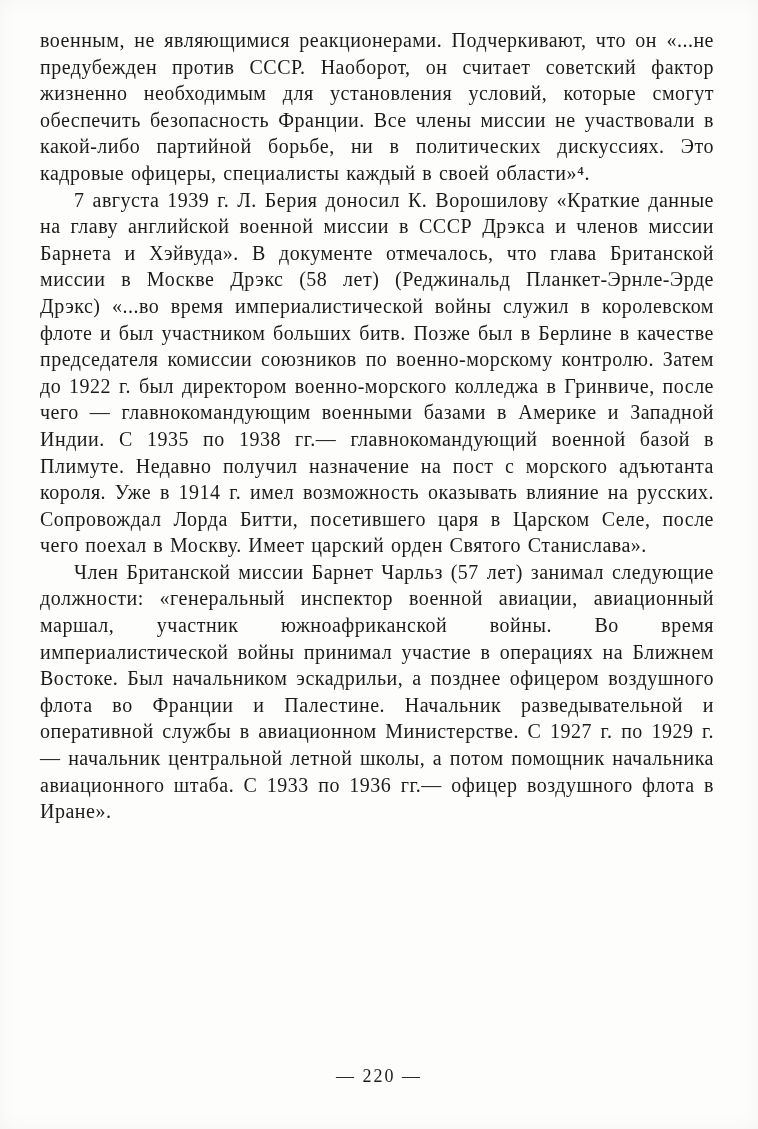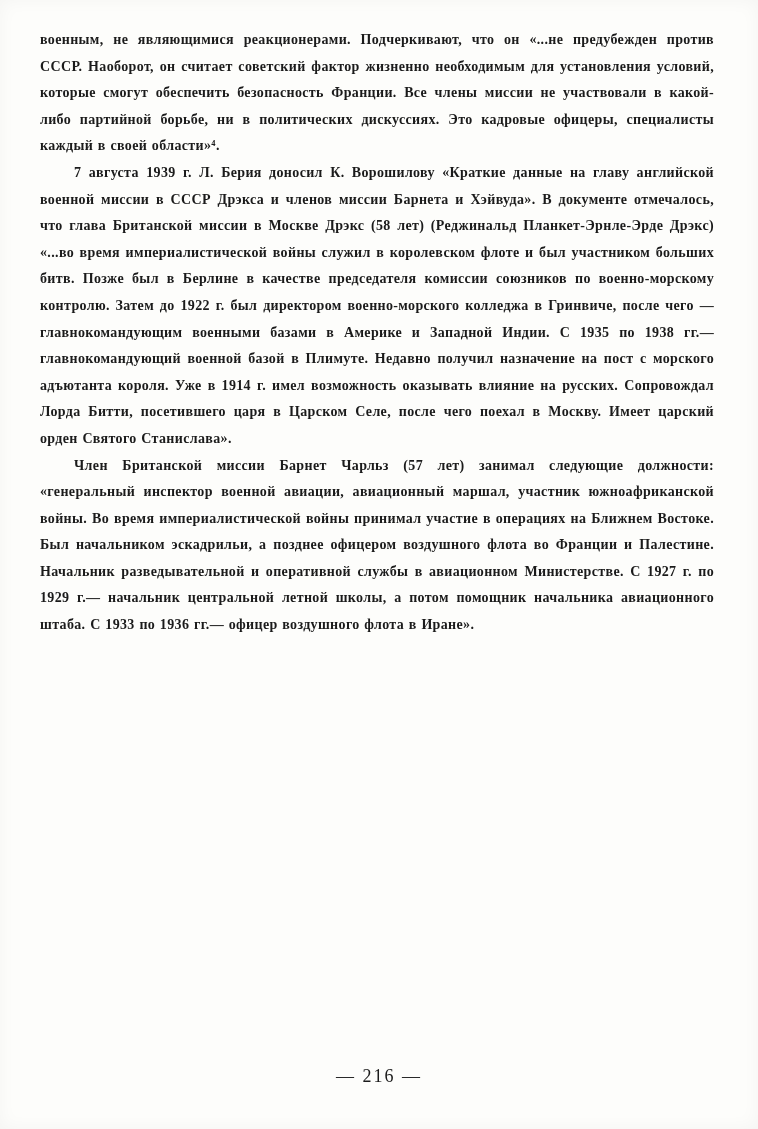--- a/index.html
+++ b/index.html
@@ -14,26 +14,25 @@
     margin: 0 auto;
     background: #fdfdfb;
     box-sizing: border-box;
     padding: 27px 44px 0 40px;
     overflow: hidden;
     font-family: "Liberation Serif", "DejaVu Serif", serif;
     color: #1b1b1b;
     box-shadow: inset 0 0 18px rgba(0,0,0,0.04);
   }
   .text-block {
-    font-size: 14px;
+    font-size: 20px;
     line-height: 26.6px;
     text-align: justify;
     letter-spacing: 0.025em;
     word-spacing: 0.06em;
-    font-weight: bold;
   }
   .para {
     margin: 0;
     text-indent: 34px;
   }
   .para.continued {
     text-indent: 0;
   }
   .page-number {
     position: absolute;
@@ -48,14 +47,14 @@
 </style>
 </head>
 <body>
 
 <div class="scan-page">
   <div class="text-block">
     <p class="para continued">военным, не являющимися реакционерами. Подчеркивают, что он «...не предубежден против СССР. Наоборот, он считает советский фактор жизненно необходимым для установления условий, которые смогут обеспечить безопасность Франции. Все члены миссии не участвовали в какой-либо партийной борьбе, ни в политических дискуссиях. Это кадровые офицеры, специалисты каждый в своей области»⁴.</p>
     <p class="para">7 августа 1939 г. Л. Берия доносил К. Ворошилову «Краткие данные на главу английской военной миссии в СССР Дрэкса и членов миссии Барнета и Хэйвуда». В документе отмечалось, что глава Британской миссии в Москве Дрэкс (58 лет) (Реджинальд Планкет-Эрнле-Эрде Дрэкс) «...во время империалистической войны служил в королевском флоте и был участником больших битв. Позже был в Берлине в качестве председателя комиссии союзников по военно-морскому контролю. Затем до 1922 г. был директором военно-морского колледжа в Гринвиче, после чего — главнокомандующим военными базами в Америке и Западной Индии. С 1935 по 1938 гг.— главнокомандующий военной базой в Плимуте. Недавно получил назначение на пост с морского адъютанта короля. Уже в 1914 г. имел возможность оказывать влияние на русских. Сопровождал Лорда Битти, посетившего царя в Царском Селе, после чего поехал в Москву. Имеет царский орден Святого Станислава».</p>
     <p class="para">Член Британской миссии Барнет Чарльз (57 лет) занимал следующие должности: «генеральный инспектор военной авиации, авиационный маршал, участник южноафриканской войны. Во время империалистической войны принимал участие в операциях на Ближнем Востоке. Был начальником эскадрильи, а позднее офицером воздушного флота во Франции и Палестине. Начальник разведывательной и оперативной службы в авиационном Министерстве. С 1927 г. по 1929 г.— начальник центральной летной школы, а потом помощник начальника авиационного штаба. С 1933 по 1936 гг.— офицер воздушного флота в Иране».</p>
   </div>
-  <div class="page-number">— 216 —</div>
+  <div class="page-number">— 220 —</div>
 </div>
 
 </body></html>

